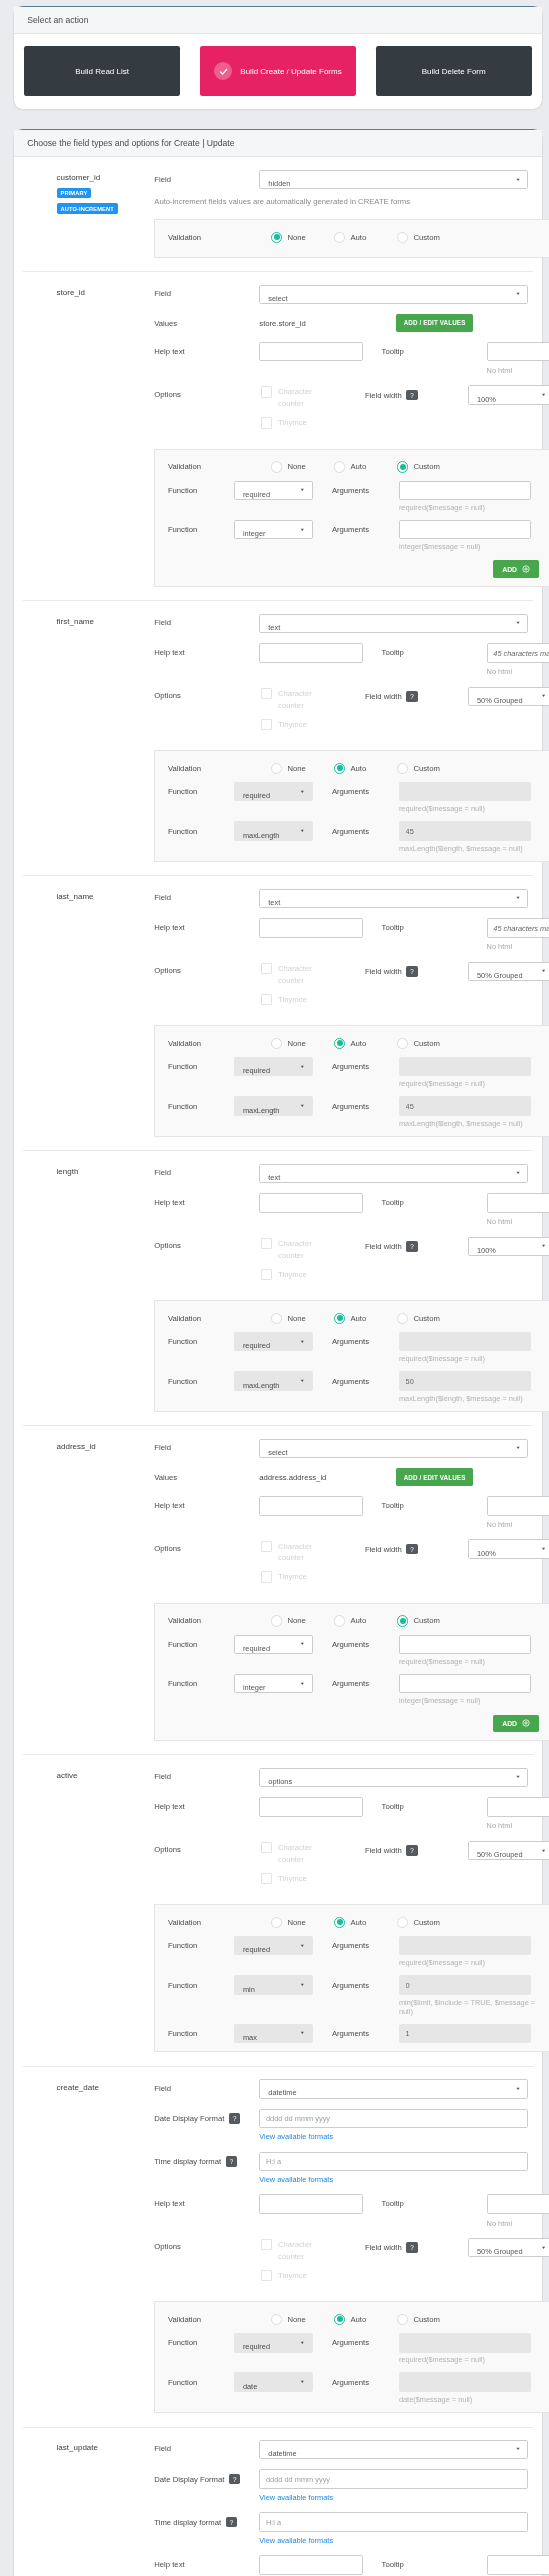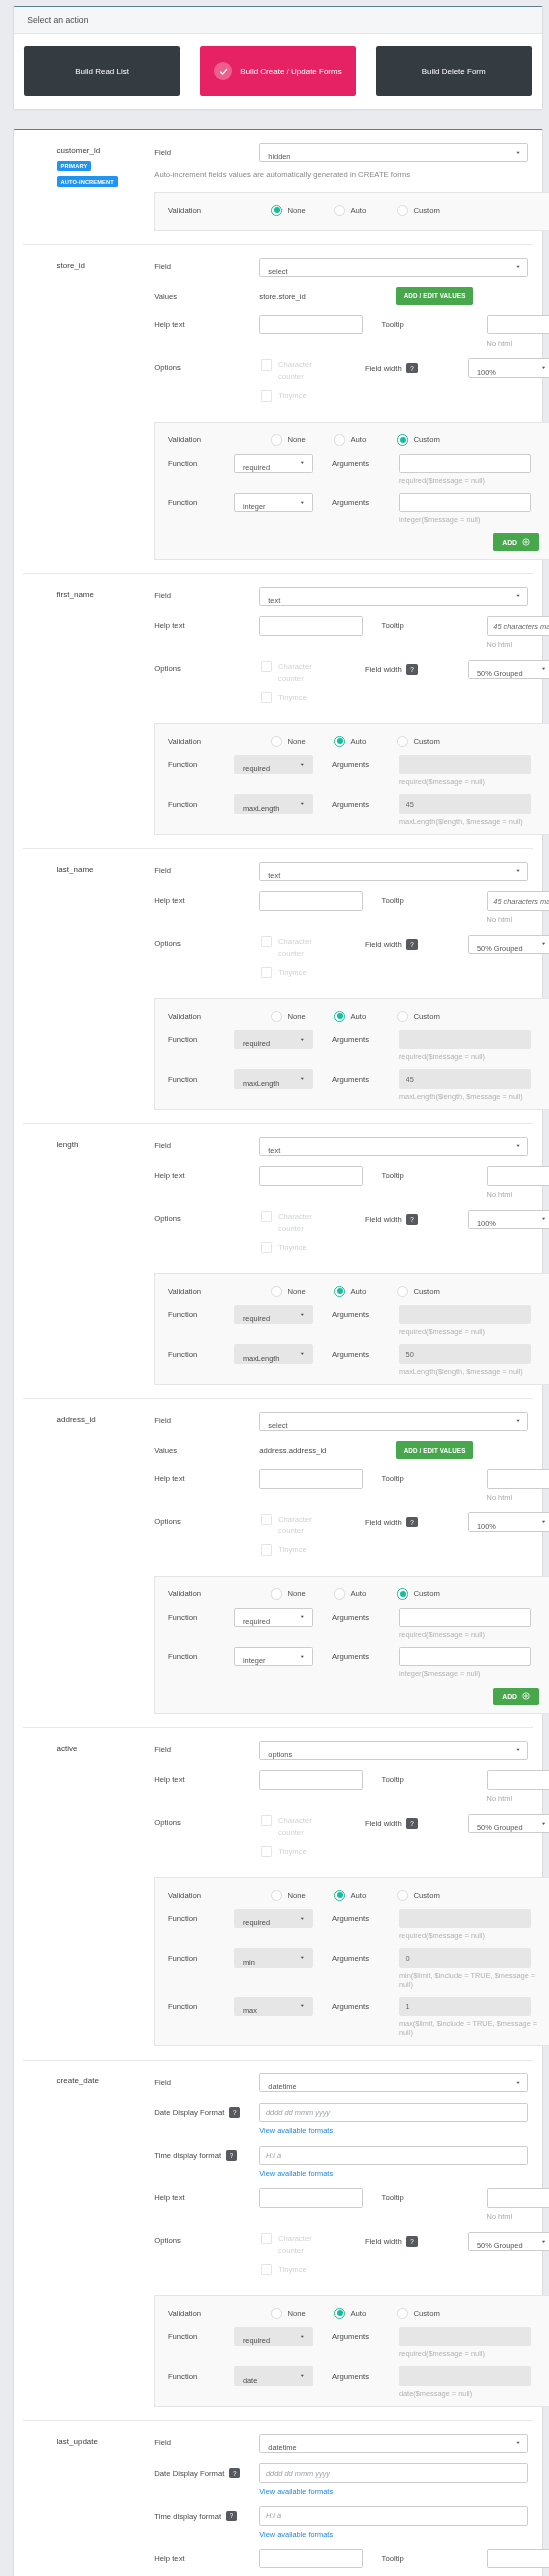--- a/index.html
+++ b/index.html
@@ -1,18 +1,18 @@
 <!DOCTYPE html>
 <html style="font-size:9.2px"><head>
 <meta charset="utf-8">
 <style>
   html,body{margin:0;padding:0;background:#e9ebee;}
   body{width:550px;font-family:"Liberation Sans",sans-serif;color:#444;-webkit-font-smoothing:antialiased;}
   .page{padding:5.7px 6.9px 24px 12.6px;}
-  .card{background:#fff;border:0.6px solid #d9dbdd;border-top:1.7px solid #5b7d8e;border-radius:2px;margin-bottom:19.5px;box-shadow:0 0.6px 0.6px rgba(0,0,0,.05);}
+  .card{background:#fff;border:0.6px solid #d9dbdd;border-top:1.7px solid #5b7d8e;border-radius:10px;margin-bottom:19.5px;box-shadow:0 0.6px 0.6px rgba(0,0,0,.05);}
   .card-header{padding:8px 13.7px;background:#f5f6f7;border-bottom:0.6px solid #e3e5e7;font-size:8.6px;color:#4a4a4a;}
   .actions{display:flex;padding:12.6px 10.3px;gap:19.5px;}
   .action-btn{flex:1;height:50px;border:none;border-radius:2.3px;background:#343b41;color:#fff;font-size:8px;font-family:inherit;display:flex;align-items:center;justify-content:center;gap:6.9px;cursor:pointer;}
   .action-btn.active{background:#e72264;gap:8px;}
   .btn-check{width:18.3px;height:18.3px;border-radius:50%;background:rgba(255,255,255,.28);display:flex;align-items:center;justify-content:center;flex-shrink:0;}
   .section{position:relative;padding:12.6px 13.7px 13.7px;margin-left:20px;}
   .sdiv{height:0.6px;background:#e9e9e9;margin:0 9.2px;}
   .fieldname{position:absolute;left:23px;top:16px;width:80px;font-size:8px;color:#3d3d3d;}
   .badge{display:inline-block;background:#2094f3;color:#fff;font-size:5.7px;font-weight:bold;padding:2.3px 4px;border-radius:1.7px;margin-top:5.2px;letter-spacing:0.1px;}
   .rows{margin-left:107px;}
@@ -23,21 +23,21 @@
   .sel{position:relative;height:19.5px;border:0.6px solid #ccc;border-radius:1.7px;background:#fff;display:flex;align-items:center;padding:8px 17px 0 8px;font-size:7.4px;color:#555;cursor:pointer;box-sizing:border-box;}
   .sel .caret{position:absolute;right:6.9px;top:50%;transform:translateY(-55%) scaleY(.75);font-size:5.2px;color:#555;}
   .sel.dis{background:#e6e6e6;border-color:#e6e6e6;color:#4a4a4a;}
   .sel.sm{width:79px;flex-shrink:0;}
   .sel.md{width:86px;}
   .inp{height:19.5px;border:0.6px solid #ccc;border-radius:1.7px;padding:0 5.7px;font-size:7.4px;color:#666;box-sizing:border-box;font-family:inherit;background:#fff;}
   .inp.dis{background:#e6e6e6;border-color:#e6e6e6;}
   .inp.w150{width:104px;flex-shrink:0;font-style:italic;}
   .inp.w196{width:132px;flex-shrink:0;}
   .inp.wide{width:100%;display:block;}
-  .inp.fmt{color:#99a1a8;font-style:italic;}
+  .inp.fmt{color:#99a1a8;}
   .lbl2{width:105px;margin-left:18.3px;padding-top:4.6px;font-size:7.7px;color:#4a4a4a;flex-shrink:0;box-sizing:border-box;}
   .muted{color:#a9a9a9;font-size:7.4px;margin-top:4.6px;}
   .link{color:#1e88e5;font-size:7.4px;margin-top:4px;display:inline-block;cursor:pointer;}
   .optcol{width:104px;margin-left:1.7px;flex-shrink:0;padding-top:1.1px;}
   .chk{display:flex;align-items:flex-start;margin-bottom:6.9px;cursor:pointer;}
   .cbox{width:11.4px;height:11.4px;border:1.1px solid #e2e4e6;border-radius:1.1px;background:#fff;flex-shrink:0;margin-right:5.7px;box-sizing:border-box;}
   .chk-label{color:#cfd2d4;font-size:7.7px;line-height:1.55;width:53px;}
   .values-text{font-size:7.7px;color:#4a4a4a;padding-top:4.6px;width:137px;flex-shrink:0;}
   .btn-green-sm{background:#48a64c;color:#fff;border:none;border-radius:1.7px;padding:5.2px 7.4px;font-size:6.3px;font-weight:bold;font-family:inherit;cursor:pointer;letter-spacing:0.1px;}
   .qbadge{display:inline-block;background:#565a5f;color:#fff;font-size:6.3px;padding:1.7px 4px;border-radius:1.7px;margin-left:4.6px;}
@@ -79,20 +79,23 @@
           </span>
           <span>Build Create / Update Forms</span>
         </button>
         <button class="action-btn">
           <span>Build Delete Form</span>
         </button>
       </div>
   </div>
 
   <div class="card">
+    <div class="card-header">
+      <span>Choose the field types and options for Create | Update</span>
+    </div>
     <div id="sections">
         <div class="section">
           <div class="fieldname">
             <div>customer_id</div>
             <div><span class="badge">PRIMARY</span></div>
             <div><span class="badge">AUTO-INCREMENT</span></div>
           </div>
           <div class="rows">
             <div class="frow">
               <div class="rlabel">Field</div>
@@ -703,24 +706,20 @@
             </div>
             <div class="fnrow">
               <div class="flabel">Function</div>
               <div class="sel sm dis">
                 <span class="sel-val">max</span>
                 <span class="caret">▼</span>
               </div>
               <div class="alabel">Arguments</div>
               <input class="inp w196 dis" readonly="" value="1" style="">
             </div>
-            <div class="hintrow">
-              <div class="hintsp"></div>
-              <div class="hint">max($limit, $include = TRUE, $message = null)</div>
-            </div>
           </div>
         </div>
         <div class="sdiv"></div>
         <div class="section">
           <div class="fieldname">
             <div>create_date</div>
           </div>
           <div class="rows">
             <div class="frow">
               <div class="rlabel">Field</div>

